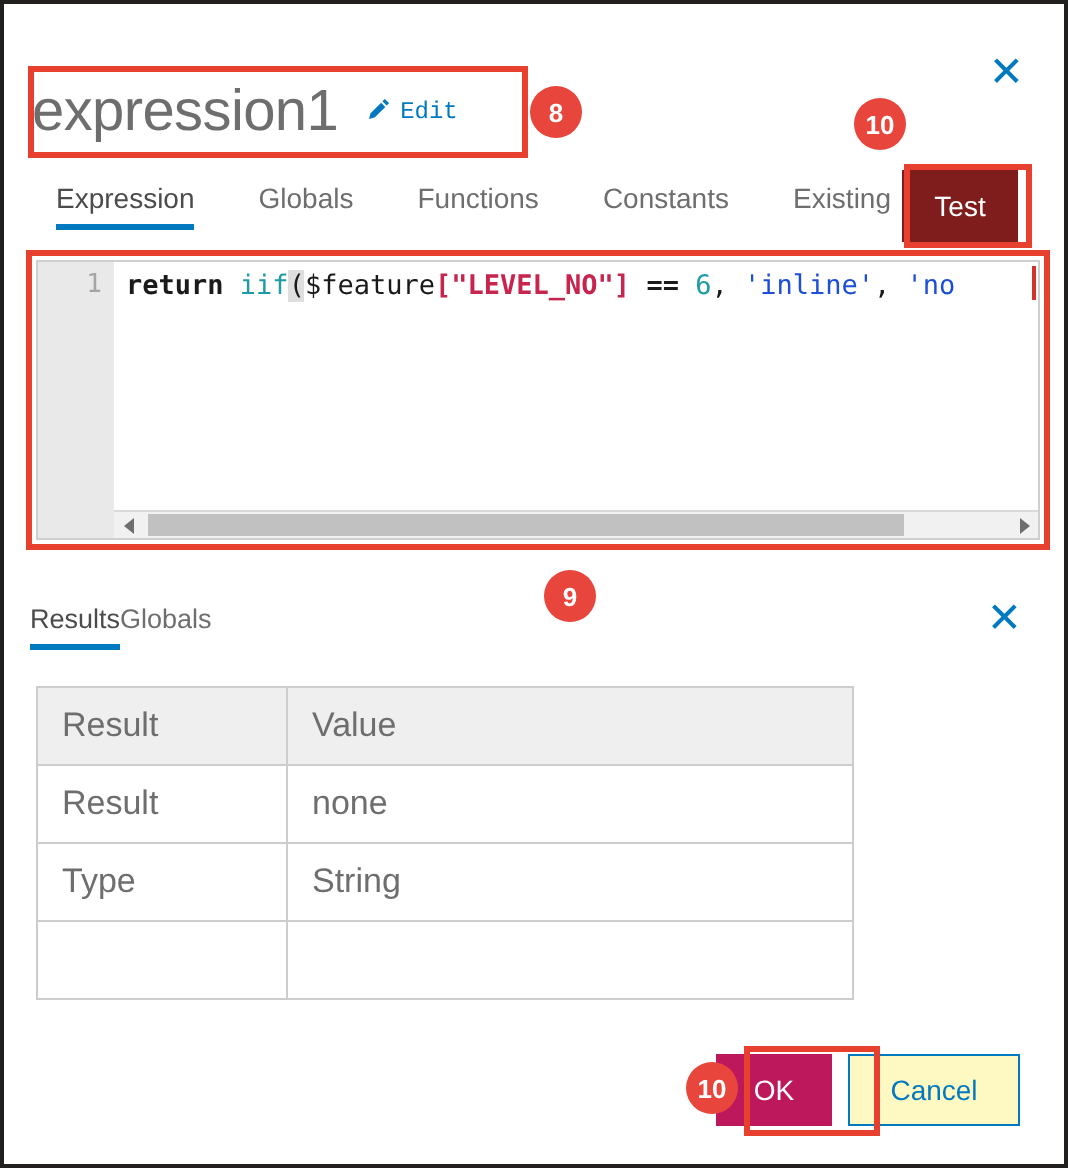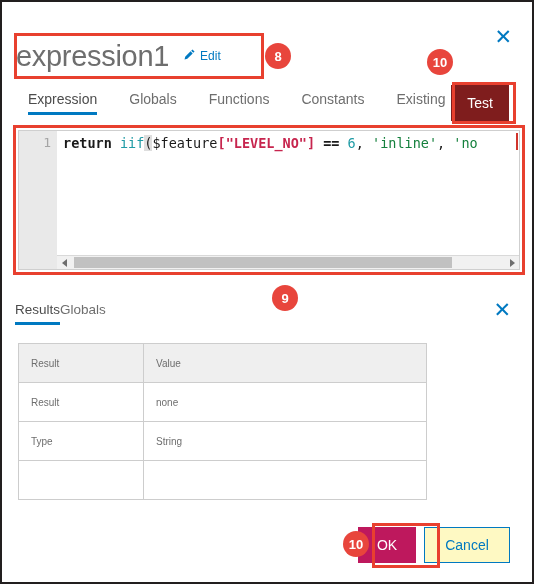--- a/index.html
+++ b/index.html
@@ -57,20 +57,21 @@
   }
   .edit-link {
     display: flex;
     align-items: center;
     gap: 4px;
     margin-left: 14px;
     color: #0079c1;
     font-size: 12px;
     cursor: pointer;
     white-space: nowrap;
+    font-family: Liberation Mono, monospace;
   }
   .pencil-icon { display: block; }
 
   
   .tabs {
     position: absolute;
     left: 26px;
     top: 89px;
     display: flex;
     align-items: flex-start;
@@ -157,21 +158,21 @@
     line-height: 19px;
   }
   .tk-kw      { color: #1a1a1a; font-weight: bold; }
   .tk-fn      { color: #1f9ba5; }
   .tk-paren   { color: #1a1a1a; background: #dedede; }
   .tk-var     { color: #1a1a1a; }
   .tk-bracket { color: #c7254e; font-weight: bold; }
   .tk-str-d   { color: #c7254e; font-weight: bold; }
   .tk-op      { color: #1a1a1a; font-weight: bold; }
   .tk-num     { color: #1f9ba5; }
-  .tk-str     { color: #15803d; }
+  .tk-str     { color: #1d4ed8; }
   .tk-plain   { color: #1a1a1a; }
   .caret {
     position: absolute;
     right: 1px;
     top: 2px;
     width: 2px;
     height: 17px;
     background: #d0342c;
   }
 
@@ -240,21 +241,21 @@
   }
 
   
   .res-table {
     position: absolute;
     left: 16px;
     top: 341px;
     width: 409px;
     border-collapse: collapse;
     table-layout: fixed;
-    font-size: 10px;
+    font-size: 17px;
   }
   .res-table th, .res-table td {
     border: 1px solid #cdcdcd;
     height: 38px;
     padding: 0 12px;
     text-align: left;
     font-weight: 400;
     color: #6e6e6e;
     vertical-align: middle;
     overflow: hidden;

